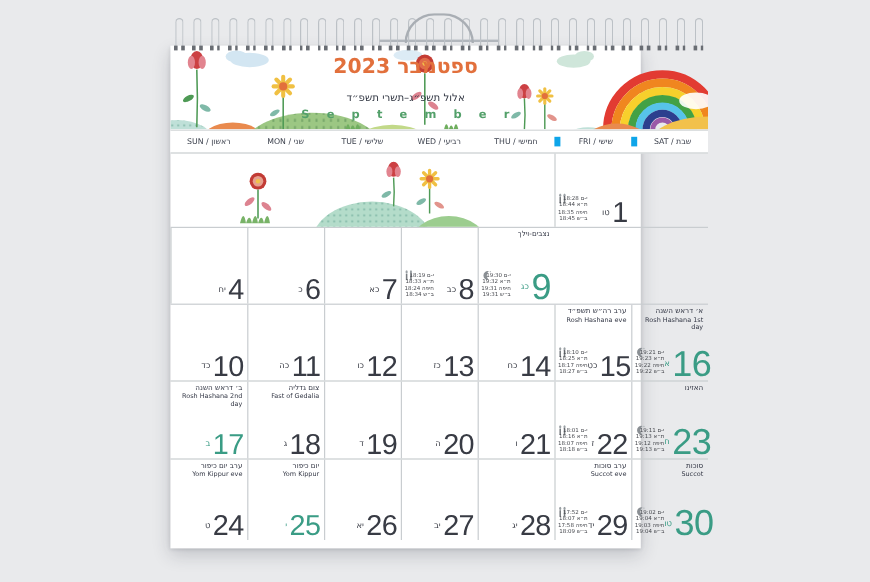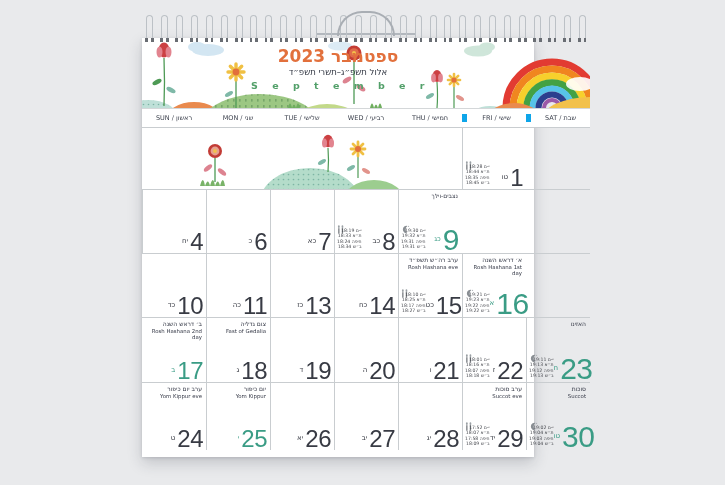--- a/index.html
+++ b/index.html
@@ -16,21 +16,21 @@
   .spiral{position:absolute;left:146px;top:15px;width:440px;height:29px;display:flex;justify-content:space-between;z-index:4}
   .loop{width:7px;height:27px;border:1.6px solid #bcc1c6;border-bottom:none;border-radius:4px 4px 0 0;position:relative;box-sizing:border-box}
   .loop::before,.loop::after{content:"";position:absolute;bottom:0;width:2.6px;height:3.6px;background:#696d73;left:-1.6px}
   .loop::after{left:auto;right:-1.6px}
   .hangerbar{position:absolute;left:316px;top:33px;width:100px;height:2.4px;background:#b2b7bd;z-index:3}
   .hanger{position:absolute;left:337px;top:11px;width:58px;height:25px;border:2.6px solid #a9aeb4;border-bottom:none;border-radius:29px 29px 0 0;z-index:5;box-sizing:border-box}
   
   .art{position:absolute;left:0;top:0;width:448px;height:70px;overflow:hidden}
   .titlebox{position:absolute;top:9px;left:50%;transform:translateX(-50%);text-align:center;z-index:2;white-space:nowrap}
   .t1{font-size:17px;font-weight:bold;color:#e2703c;direction:rtl;line-height:18px}
-  .t2{font-size:8.5px;color:#2f3440;direction:rtl;margin-top:2px}
+  .t2{font-size:8.5px;color:#2f3440;direction:rtl;margin-top:12px}
   .t3{font-size:9.5px;font-weight:bold;color:#53a06a;letter-spacing:5.5px;margin-top:3px;padding-left:5px}
   
   .dhrow{position:absolute;top:70px;left:0;width:448px;height:20px;display:flex;align-items:center;
          border-top:1px solid #d4d7d9;border-bottom:1px solid #c9cdd0;box-sizing:border-box;background:#fff}
   .dhc{width:64px;text-align:center;font-size:6.5px;color:#3c414d;box-sizing:border-box}
   .dhc.bl{border-left:5px solid #0ea5e9}
   
   .grid{position:absolute;top:90px;left:0;width:448px}
   .grow{display:flex;border-bottom:1px solid #c9cdd0}
   .grow:last-child{border-bottom:none}
@@ -359,20 +359,28 @@
           <div class="bot">
             <div class="dnum">
               <span class="heletter">כה</span>
               <span class="num">11</span>
             </div>
           </div>
         </div>
         <div class="cell bl">
           <div class="bot">
             <div class="dnum">
+              <span class="heletter">כו</span>
+              <span class="num">12</span>
+            </div>
+          </div>
+        </div>
+        <div class="cell bl">
+          <div class="bot">
+            <div class="dnum">
               <span class="heletter">כז</span>
               <span class="num">13</span>
             </div>
           </div>
         </div>
         <div class="cell bl">
           <div class="bot">
             <div class="dnum">
               <span class="heletter">כח</span>
               <span class="num">14</span>

